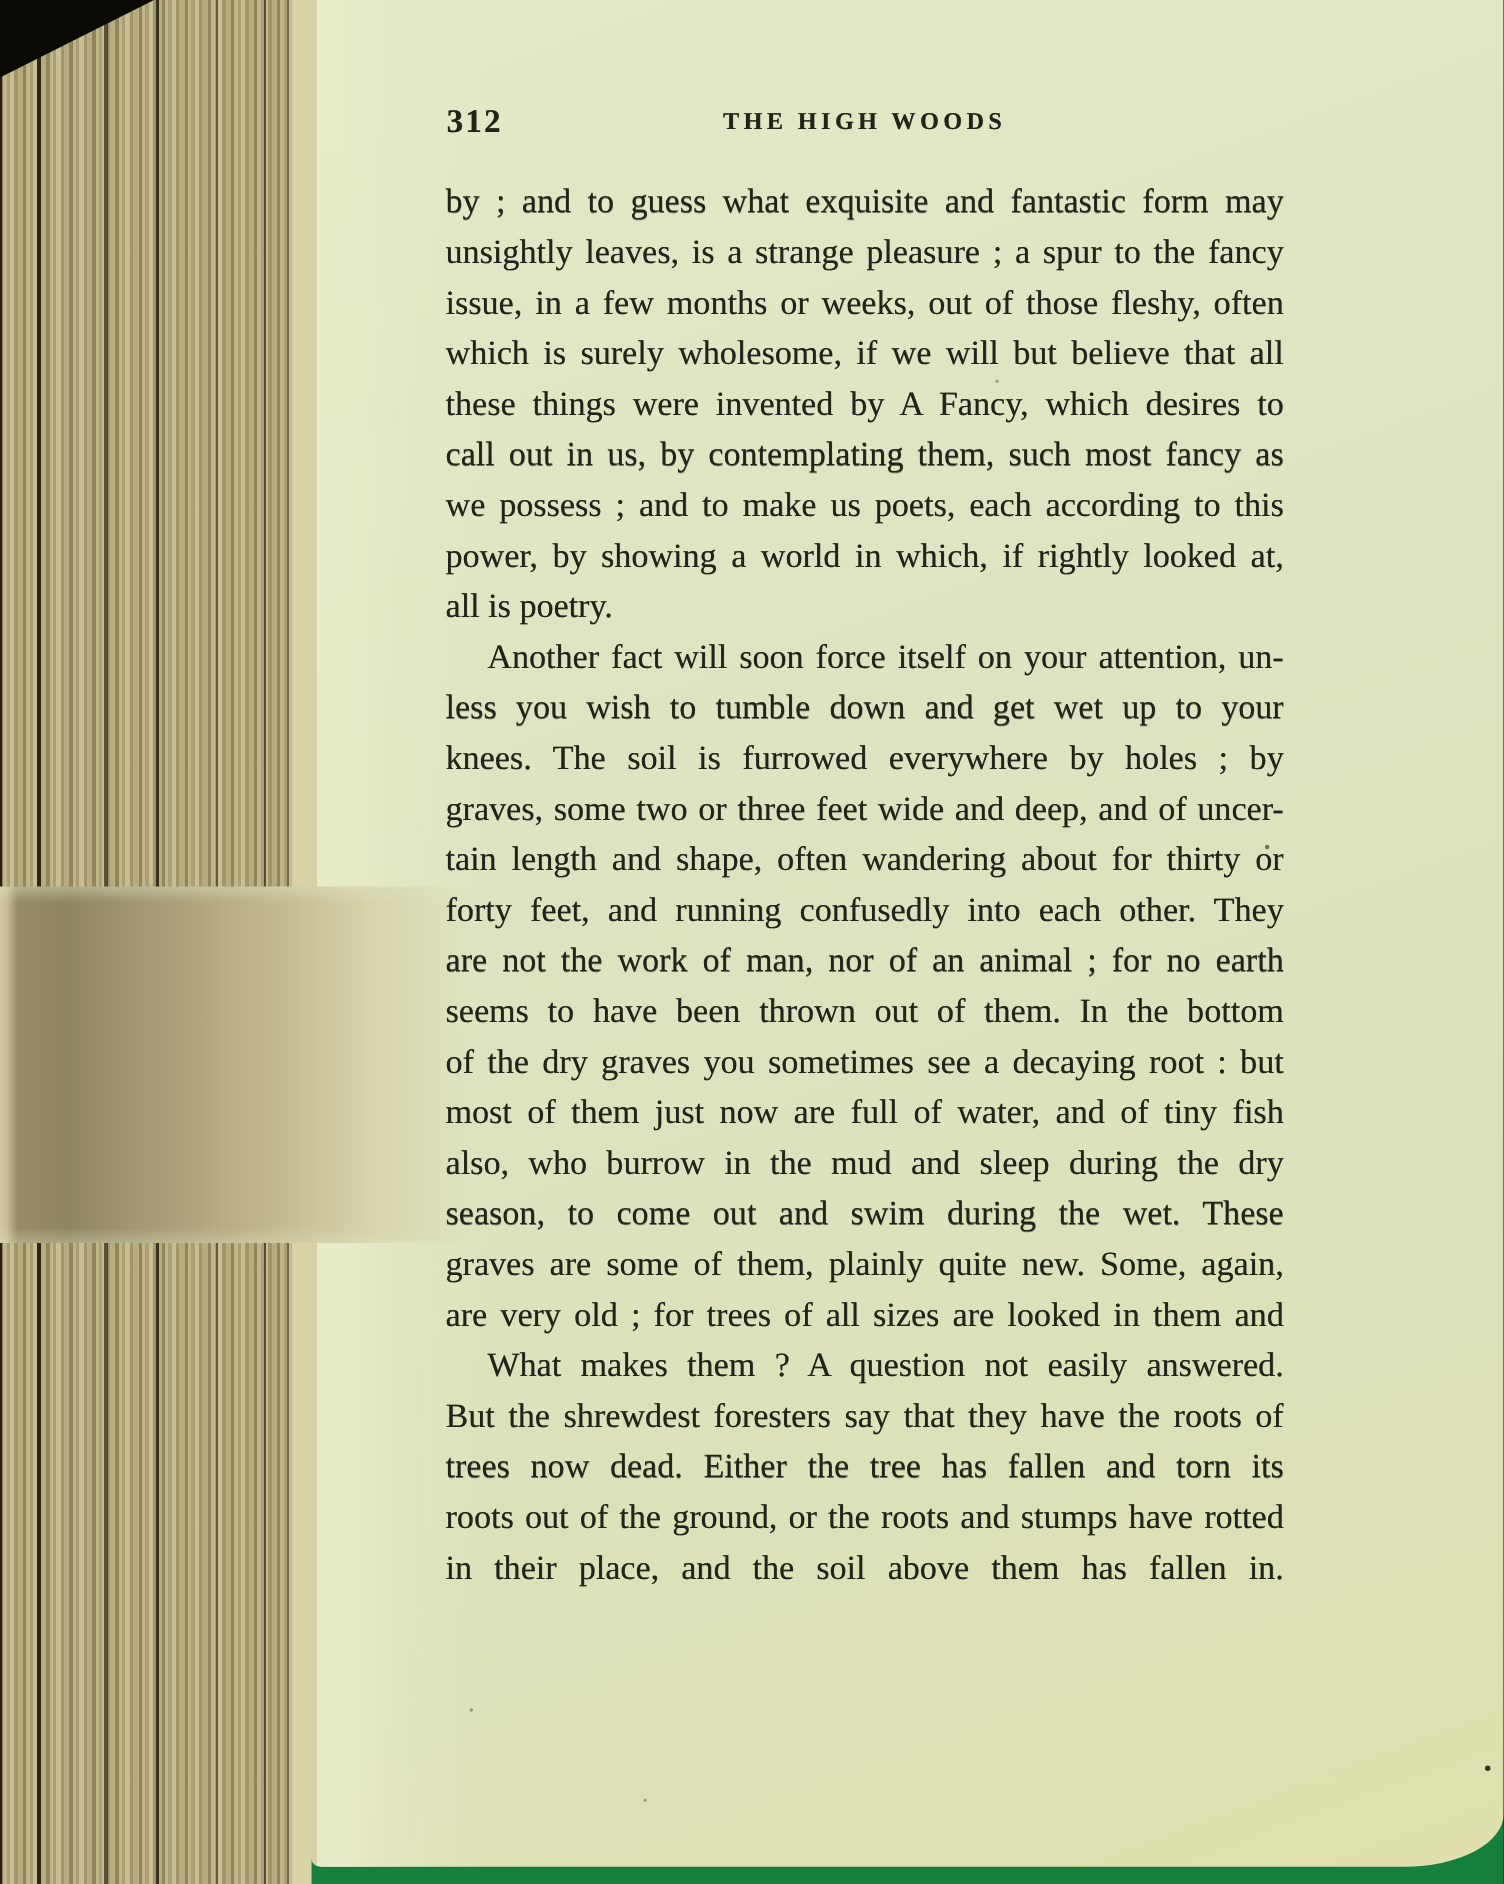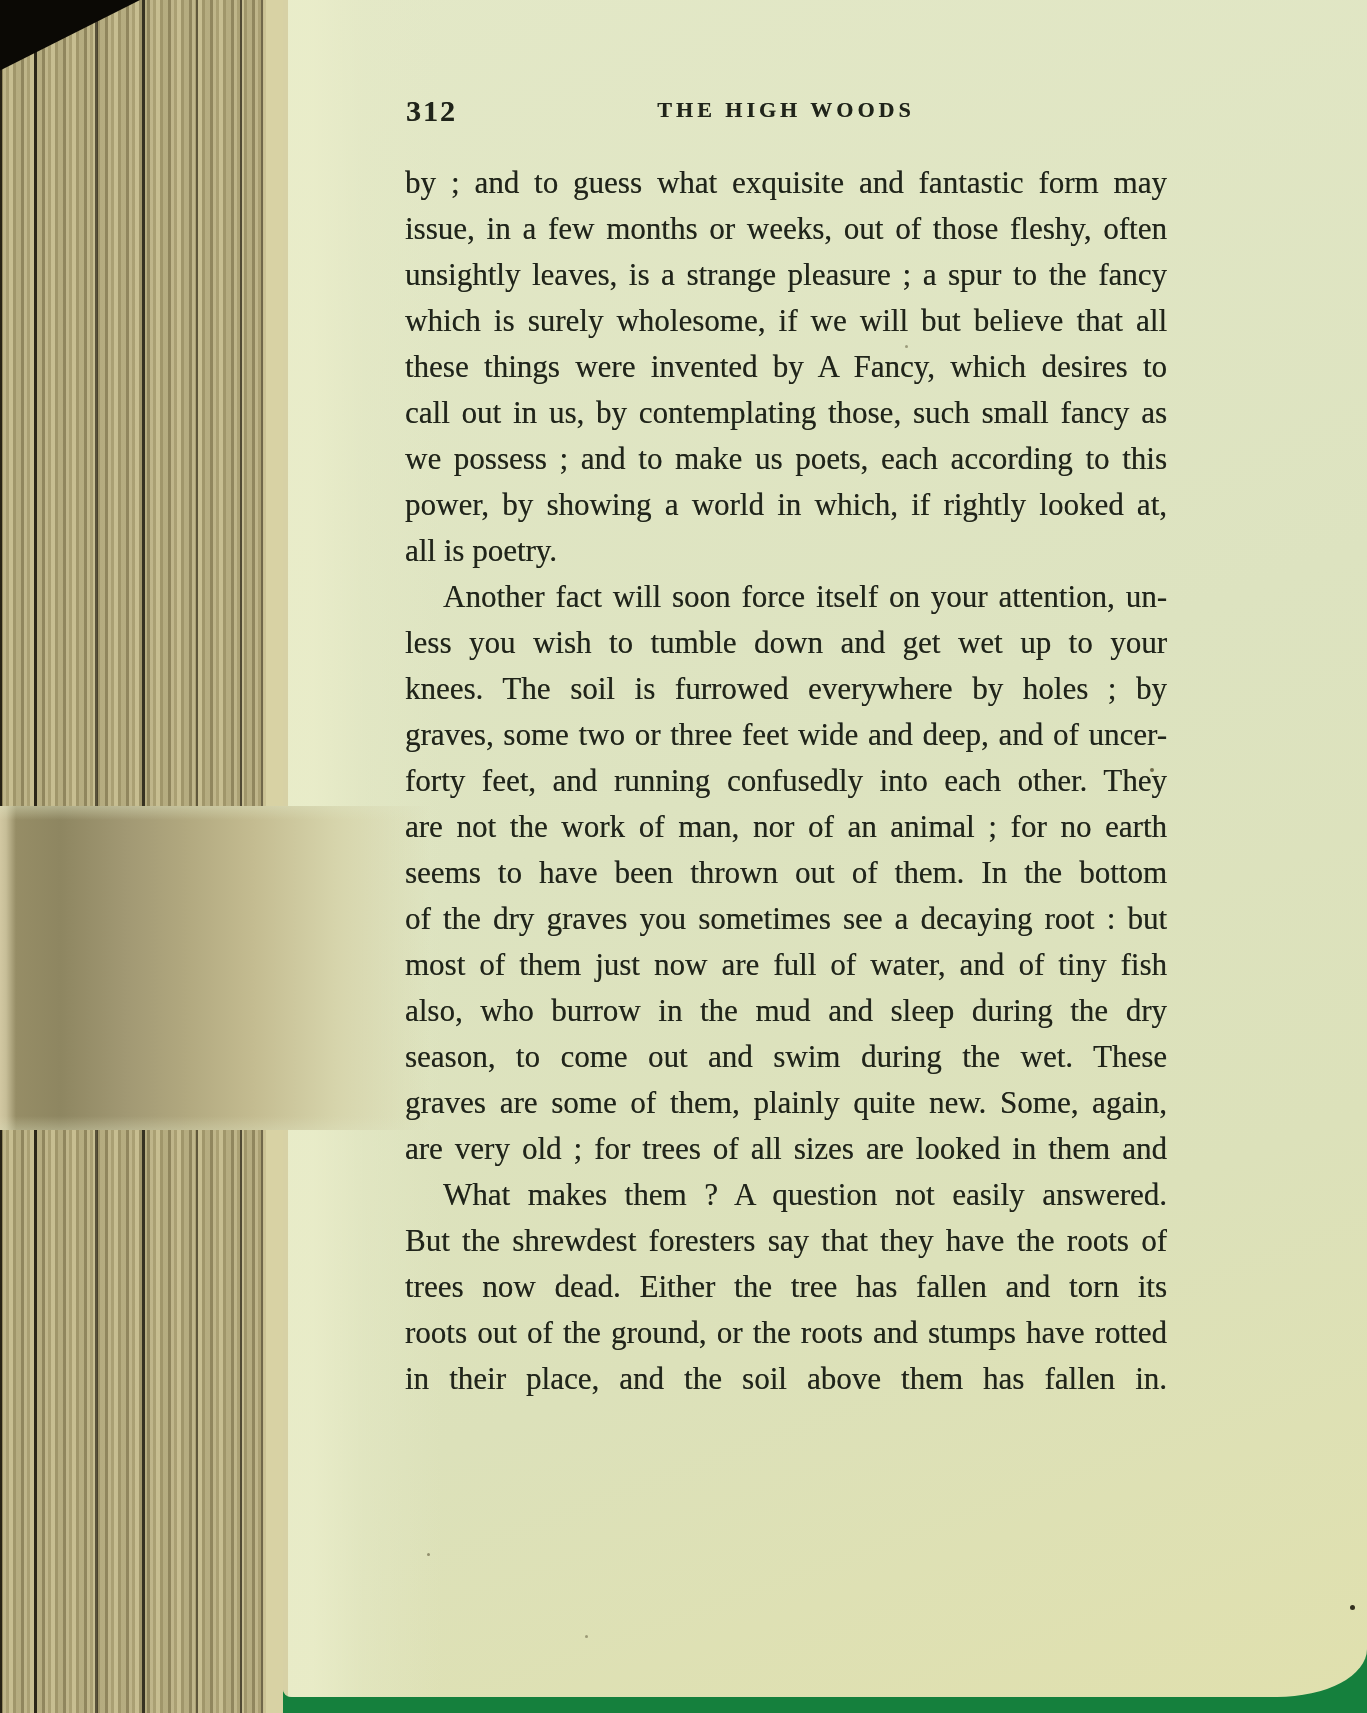--- a/index.html
+++ b/index.html
@@ -172,33 +172,34 @@
   <div class="text-col">
 
     <div class="header-row">
       <span class="page-number">312</span>
       <span class="running-header">THE HIGH WOODS</span>
     </div>
 
     <div class="body-text">
 
       <div class="line">by ; and to guess what exquisite and fantastic form may</div>
+      <div class="line">unsightly leaves, is a strange pleasure ; a spur to the fancy</div>
       <div class="line">issue, in a few months or weeks, out of those fleshy, often</div>
-      <div class="line">unsightly leaves, is a strange pleasure ; a spur to the fancy</div>
       <div class="line">which is surely wholesome, if we will but believe that all</div>
       <div class="line">these things were invented by A Fancy, which desires to</div>
-      <div class="line">call out in us, by contemplating those, such small fancy as</div>
+      <div class="line">call out in us, by contemplating them, such most fancy as</div>
       <div class="line">we possess ; and to make us poets, each according to this</div>
       <div class="line">power, by showing a world in which, if rightly looked at,</div>
       <div class="line end">all is poetry.</div>
 
       <div class="line indent justified-indent">Another fact will soon force itself on your attention, un-</div>
       <div class="line">less you wish to tumble down and get wet up to your</div>
       <div class="line">knees.  The soil is furrowed everywhere by holes ; by</div>
       <div class="line">graves, some two or three feet wide and deep, and of uncer-</div>
+      <div class="line">tain length and shape, often wandering about for thirty or</div>
       <div class="line">forty feet, and running confusedly into each other.  They</div>
       <div class="line">are not the work of man, nor of an animal ; for no earth</div>
       <div class="line">seems to have been thrown out of them.  In the bottom</div>
       <div class="line">of the dry graves you sometimes see a decaying root : but</div>
       <div class="line">most of them just now are full of water, and of tiny fish</div>
       <div class="line">also, who burrow in the mud and sleep during the dry</div>
       <div class="line">season, to come out and swim during the wet.  These</div>
       <div class="line">graves are some of them, plainly quite new.  Some, again,</div>
       <div class="line">are very old ; for trees of all sizes are looked in them and</div>
 

